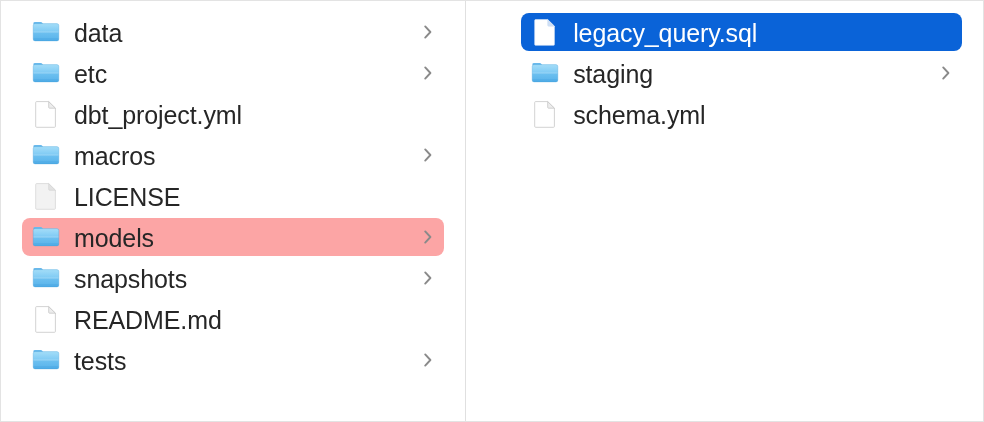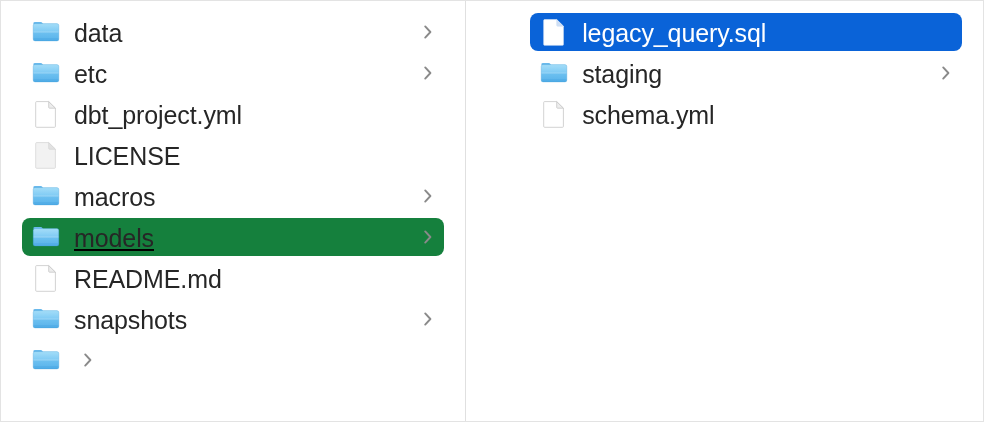--- a/index.html
+++ b/index.html
@@ -54,26 +54,25 @@
     align-items: center;
     height: 38px;
     margin: 3px 21px 3px 21px;
     padding: 0 10px 0 9px;
     border-radius: 8px;
     box-sizing: border-box;
     cursor: default;
     user-select: none;
   }
   .col-1 .row {
-    margin-left: 16px;
+    margin-left: 7px;
     margin-right: 21px;
   }
   .row.sel-gray {
-    background: #15803d;
-    text-decoration: underline;
+    background: #fca5a5;
   }
   .row.sel-blue {
     background: #0a63d8;
   }
 
   
   .icon {
     flex: 0 0 auto;
     width: 30px;
     height: 30px;
@@ -181,60 +180,60 @@
         <span class="label">dbt_project.yml</span>
         <span class="chevron hidden">
   <svg width="12" height="18" viewBox="0 0 12 18" xmlns="http://www.w3.org/2000/svg">
     <path d="M3.2 3.4 L8.4 9 L3.2 14.6" fill="none" stroke="#8a8a8a" stroke-width="1.9" stroke-linecap="round" stroke-linejoin="round"></path>
   </svg>
         </span>
       </div>
       <div class="row">
         <span class="icon">
   <svg viewBox="0 0 30 30" xmlns="http://www.w3.org/2000/svg">
+    <defs>
+      <linearGradient id="fbody" x1="0" y1="0" x2="0" y2="1">
+        <stop offset="0%" stop-color="#a4ddf8"></stop>
+        <stop offset="48%" stop-color="#7ecaf4"></stop>
+        <stop offset="52%" stop-color="#6cc0f0"></stop>
+        <stop offset="100%" stop-color="#58b2ea"></stop>
+      </linearGradient>
+      <linearGradient id="ftab" x1="0" y1="0" x2="0" y2="1">
+        <stop offset="0%" stop-color="#6fbdee"></stop>
+        <stop offset="100%" stop-color="#4ea6e2"></stop>
+      </linearGradient>
+    </defs>
+    <path d="M2.2 6.6 a1.5 1.5 0 0 1 1.5-1.5 H10 a1.3 1.3 0 0 1 1.0 0.5 l1.2 1.6 H3.7 Z" fill="url(#ftab)"></path>
+    <rect x="2.2" y="6.6" width="25.6" height="17.3" rx="1.9" fill="url(#fbody)"></rect>
+    <rect x="2.2" y="14.6" width="25.6" height="0.9" fill="#ffffff" opacity="0.30"></rect>
+    <rect x="2.2" y="21.0" width="25.6" height="2.9" rx="1.4" fill="#3f9fdd" opacity="0.30"></rect>
+    <rect x="2.2" y="6.6" width="25.6" height="17.3" rx="1.9" fill="none" stroke="#3e9cd8" stroke-opacity="0.45" stroke-width="0.7"></rect>
+  </svg>
+        </span>
+        <span class="label">macros</span>
+        <span class="chevron">
+  <svg width="12" height="18" viewBox="0 0 12 18" xmlns="http://www.w3.org/2000/svg">
+    <path d="M3.2 3.4 L8.4 9 L3.2 14.6" fill="none" stroke="#8a8a8a" stroke-width="1.9" stroke-linecap="round" stroke-linejoin="round"></path>
+  </svg>
+        </span>
+      </div>
+      <div class="row">
+        <span class="icon">
+  <svg viewBox="0 0 30 30" xmlns="http://www.w3.org/2000/svg">
     <path d="M5.6 2.6 h12.1 l6.7 6.6 v18.2 a0.9 0.9 0 0 1 -0.9 0.9 H5.6 a0.9 0.9 0 0 1 -0.9 -0.9 V3.5 a0.9 0.9 0 0 1 0.9 -0.9 Z" fill="#f2f2f2" stroke="#d6d6d6" stroke-width="0.8" stroke-linejoin="round"></path>
     <path d="M17.7 2.6 v5.7 a0.9 0.9 0 0 0 0.9 0.9 h5.8 Z" fill="#e2e2e2" stroke="#d6d6d6" stroke-width="0.8" stroke-linejoin="round"></path>
   </svg>
         </span>
         <span class="label">LICENSE</span>
         <span class="chevron hidden">
   <svg width="12" height="18" viewBox="0 0 12 18" xmlns="http://www.w3.org/2000/svg">
     <path d="M3.2 3.4 L8.4 9 L3.2 14.6" fill="none" stroke="#8a8a8a" stroke-width="1.9" stroke-linecap="round" stroke-linejoin="round"></path>
   </svg>
         </span>
       </div>
-      <div class="row">
-        <span class="icon">
-  <svg viewBox="0 0 30 30" xmlns="http://www.w3.org/2000/svg">
-    <defs>
-      <linearGradient id="fbody" x1="0" y1="0" x2="0" y2="1">
-        <stop offset="0%" stop-color="#a4ddf8"></stop>
-        <stop offset="48%" stop-color="#7ecaf4"></stop>
-        <stop offset="52%" stop-color="#6cc0f0"></stop>
-        <stop offset="100%" stop-color="#58b2ea"></stop>
-      </linearGradient>
-      <linearGradient id="ftab" x1="0" y1="0" x2="0" y2="1">
-        <stop offset="0%" stop-color="#6fbdee"></stop>
-        <stop offset="100%" stop-color="#4ea6e2"></stop>
-      </linearGradient>
-    </defs>
-    <path d="M2.2 6.6 a1.5 1.5 0 0 1 1.5-1.5 H10 a1.3 1.3 0 0 1 1.0 0.5 l1.2 1.6 H3.7 Z" fill="url(#ftab)"></path>
-    <rect x="2.2" y="6.6" width="25.6" height="17.3" rx="1.9" fill="url(#fbody)"></rect>
-    <rect x="2.2" y="14.6" width="25.6" height="0.9" fill="#ffffff" opacity="0.30"></rect>
-    <rect x="2.2" y="21.0" width="25.6" height="2.9" rx="1.4" fill="#3f9fdd" opacity="0.30"></rect>
-    <rect x="2.2" y="6.6" width="25.6" height="17.3" rx="1.9" fill="none" stroke="#3e9cd8" stroke-opacity="0.45" stroke-width="0.7"></rect>
-  </svg>
-        </span>
-        <span class="label">macros</span>
-        <span class="chevron">
-  <svg width="12" height="18" viewBox="0 0 12 18" xmlns="http://www.w3.org/2000/svg">
-    <path d="M3.2 3.4 L8.4 9 L3.2 14.6" fill="none" stroke="#8a8a8a" stroke-width="1.9" stroke-linecap="round" stroke-linejoin="round"></path>
-  </svg>
-        </span>
-      </div>
       <div class="row sel-gray">
         <span class="icon">
   <svg viewBox="0 0 30 30" xmlns="http://www.w3.org/2000/svg">
     <defs>
       <linearGradient id="fbody" x1="0" y1="0" x2="0" y2="1">
         <stop offset="0%" stop-color="#a4ddf8"></stop>
         <stop offset="48%" stop-color="#7ecaf4"></stop>
         <stop offset="52%" stop-color="#6cc0f0"></stop>
         <stop offset="100%" stop-color="#58b2ea"></stop>
       </linearGradient>
@@ -244,20 +243,49 @@
       </linearGradient>
     </defs>
     <path d="M2.2 6.6 a1.5 1.5 0 0 1 1.5-1.5 H10 a1.3 1.3 0 0 1 1.0 0.5 l1.2 1.6 H3.7 Z" fill="url(#ftab)"></path>
     <rect x="2.2" y="6.6" width="25.6" height="17.3" rx="1.9" fill="url(#fbody)"></rect>
     <rect x="2.2" y="14.6" width="25.6" height="0.9" fill="#ffffff" opacity="0.30"></rect>
     <rect x="2.2" y="21.0" width="25.6" height="2.9" rx="1.4" fill="#3f9fdd" opacity="0.30"></rect>
     <rect x="2.2" y="6.6" width="25.6" height="17.3" rx="1.9" fill="none" stroke="#3e9cd8" stroke-opacity="0.45" stroke-width="0.7"></rect>
   </svg>
         </span>
         <span class="label">models</span>
+        <span class="chevron">
+  <svg width="12" height="18" viewBox="0 0 12 18" xmlns="http://www.w3.org/2000/svg">
+    <path d="M3.2 3.4 L8.4 9 L3.2 14.6" fill="none" stroke="#8a8a8a" stroke-width="1.9" stroke-linecap="round" stroke-linejoin="round"></path>
+  </svg>
+        </span>
+      </div>
+      <div class="row">
+        <span class="icon">
+  <svg viewBox="0 0 30 30" xmlns="http://www.w3.org/2000/svg">
+    <defs>
+      <linearGradient id="fbody" x1="0" y1="0" x2="0" y2="1">
+        <stop offset="0%" stop-color="#a4ddf8"></stop>
+        <stop offset="48%" stop-color="#7ecaf4"></stop>
+        <stop offset="52%" stop-color="#6cc0f0"></stop>
+        <stop offset="100%" stop-color="#58b2ea"></stop>
+      </linearGradient>
+      <linearGradient id="ftab" x1="0" y1="0" x2="0" y2="1">
+        <stop offset="0%" stop-color="#6fbdee"></stop>
+        <stop offset="100%" stop-color="#4ea6e2"></stop>
+      </linearGradient>
+    </defs>
+    <path d="M2.2 6.6 a1.5 1.5 0 0 1 1.5-1.5 H10 a1.3 1.3 0 0 1 1.0 0.5 l1.2 1.6 H3.7 Z" fill="url(#ftab)"></path>
+    <rect x="2.2" y="6.6" width="25.6" height="17.3" rx="1.9" fill="url(#fbody)"></rect>
+    <rect x="2.2" y="14.6" width="25.6" height="0.9" fill="#ffffff" opacity="0.30"></rect>
+    <rect x="2.2" y="21.0" width="25.6" height="2.9" rx="1.4" fill="#3f9fdd" opacity="0.30"></rect>
+    <rect x="2.2" y="6.6" width="25.6" height="17.3" rx="1.9" fill="none" stroke="#3e9cd8" stroke-opacity="0.45" stroke-width="0.7"></rect>
+  </svg>
+        </span>
+        <span class="label">snapshots</span>
         <span class="chevron">
   <svg width="12" height="18" viewBox="0 0 12 18" xmlns="http://www.w3.org/2000/svg">
     <path d="M3.2 3.4 L8.4 9 L3.2 14.6" fill="none" stroke="#8a8a8a" stroke-width="1.9" stroke-linecap="round" stroke-linejoin="round"></path>
   </svg>
         </span>
       </div>
       <div class="row">
         <span class="icon">
   <svg viewBox="0 0 30 30" xmlns="http://www.w3.org/2000/svg">
     <path d="M5.6 2.6 h12.1 l6.7 6.6 v18.2 a0.9 0.9 0 0 1 -0.9 0.9 H5.6 a0.9 0.9 0 0 1 -0.9 -0.9 V3.5 a0.9 0.9 0 0 1 0.9 -0.9 Z" fill="#ffffff" stroke="#c7c7c7" stroke-width="0.8" stroke-linejoin="round"></path>
@@ -286,49 +314,21 @@
         <stop offset="100%" stop-color="#4ea6e2"></stop>
       </linearGradient>
     </defs>
     <path d="M2.2 6.6 a1.5 1.5 0 0 1 1.5-1.5 H10 a1.3 1.3 0 0 1 1.0 0.5 l1.2 1.6 H3.7 Z" fill="url(#ftab)"></path>
     <rect x="2.2" y="6.6" width="25.6" height="17.3" rx="1.9" fill="url(#fbody)"></rect>
     <rect x="2.2" y="14.6" width="25.6" height="0.9" fill="#ffffff" opacity="0.30"></rect>
     <rect x="2.2" y="21.0" width="25.6" height="2.9" rx="1.4" fill="#3f9fdd" opacity="0.30"></rect>
     <rect x="2.2" y="6.6" width="25.6" height="17.3" rx="1.9" fill="none" stroke="#3e9cd8" stroke-opacity="0.45" stroke-width="0.7"></rect>
   </svg>
         </span>
-        <span class="label">snapshots</span>
-        <span class="chevron">
-  <svg width="12" height="18" viewBox="0 0 12 18" xmlns="http://www.w3.org/2000/svg">
-    <path d="M3.2 3.4 L8.4 9 L3.2 14.6" fill="none" stroke="#8a8a8a" stroke-width="1.9" stroke-linecap="round" stroke-linejoin="round"></path>
-  </svg>
-        </span>
-      </div>
-      <div class="row">
-        <span class="icon">
-  <svg viewBox="0 0 30 30" xmlns="http://www.w3.org/2000/svg">
-    <defs>
-      <linearGradient id="fbody" x1="0" y1="0" x2="0" y2="1">
-        <stop offset="0%" stop-color="#a4ddf8"></stop>
-        <stop offset="48%" stop-color="#7ecaf4"></stop>
-        <stop offset="52%" stop-color="#6cc0f0"></stop>
-        <stop offset="100%" stop-color="#58b2ea"></stop>
-      </linearGradient>
-      <linearGradient id="ftab" x1="0" y1="0" x2="0" y2="1">
-        <stop offset="0%" stop-color="#6fbdee"></stop>
-        <stop offset="100%" stop-color="#4ea6e2"></stop>
-      </linearGradient>
-    </defs>
-    <path d="M2.2 6.6 a1.5 1.5 0 0 1 1.5-1.5 H10 a1.3 1.3 0 0 1 1.0 0.5 l1.2 1.6 H3.7 Z" fill="url(#ftab)"></path>
-    <rect x="2.2" y="6.6" width="25.6" height="17.3" rx="1.9" fill="url(#fbody)"></rect>
-    <rect x="2.2" y="14.6" width="25.6" height="0.9" fill="#ffffff" opacity="0.30"></rect>
-    <rect x="2.2" y="21.0" width="25.6" height="2.9" rx="1.4" fill="#3f9fdd" opacity="0.30"></rect>
-    <rect x="2.2" y="6.6" width="25.6" height="17.3" rx="1.9" fill="none" stroke="#3e9cd8" stroke-opacity="0.45" stroke-width="0.7"></rect>
-  </svg>
-        </span>
+        <span class="label">tests</span>
         <span class="chevron">
   <svg width="12" height="18" viewBox="0 0 12 18" xmlns="http://www.w3.org/2000/svg">
     <path d="M3.2 3.4 L8.4 9 L3.2 14.6" fill="none" stroke="#8a8a8a" stroke-width="1.9" stroke-linecap="round" stroke-linejoin="round"></path>
   </svg>
         </span>
       </div>
     </div>
   <div class="column col-1">
       <div class="row sel-blue">
         <span class="icon">

